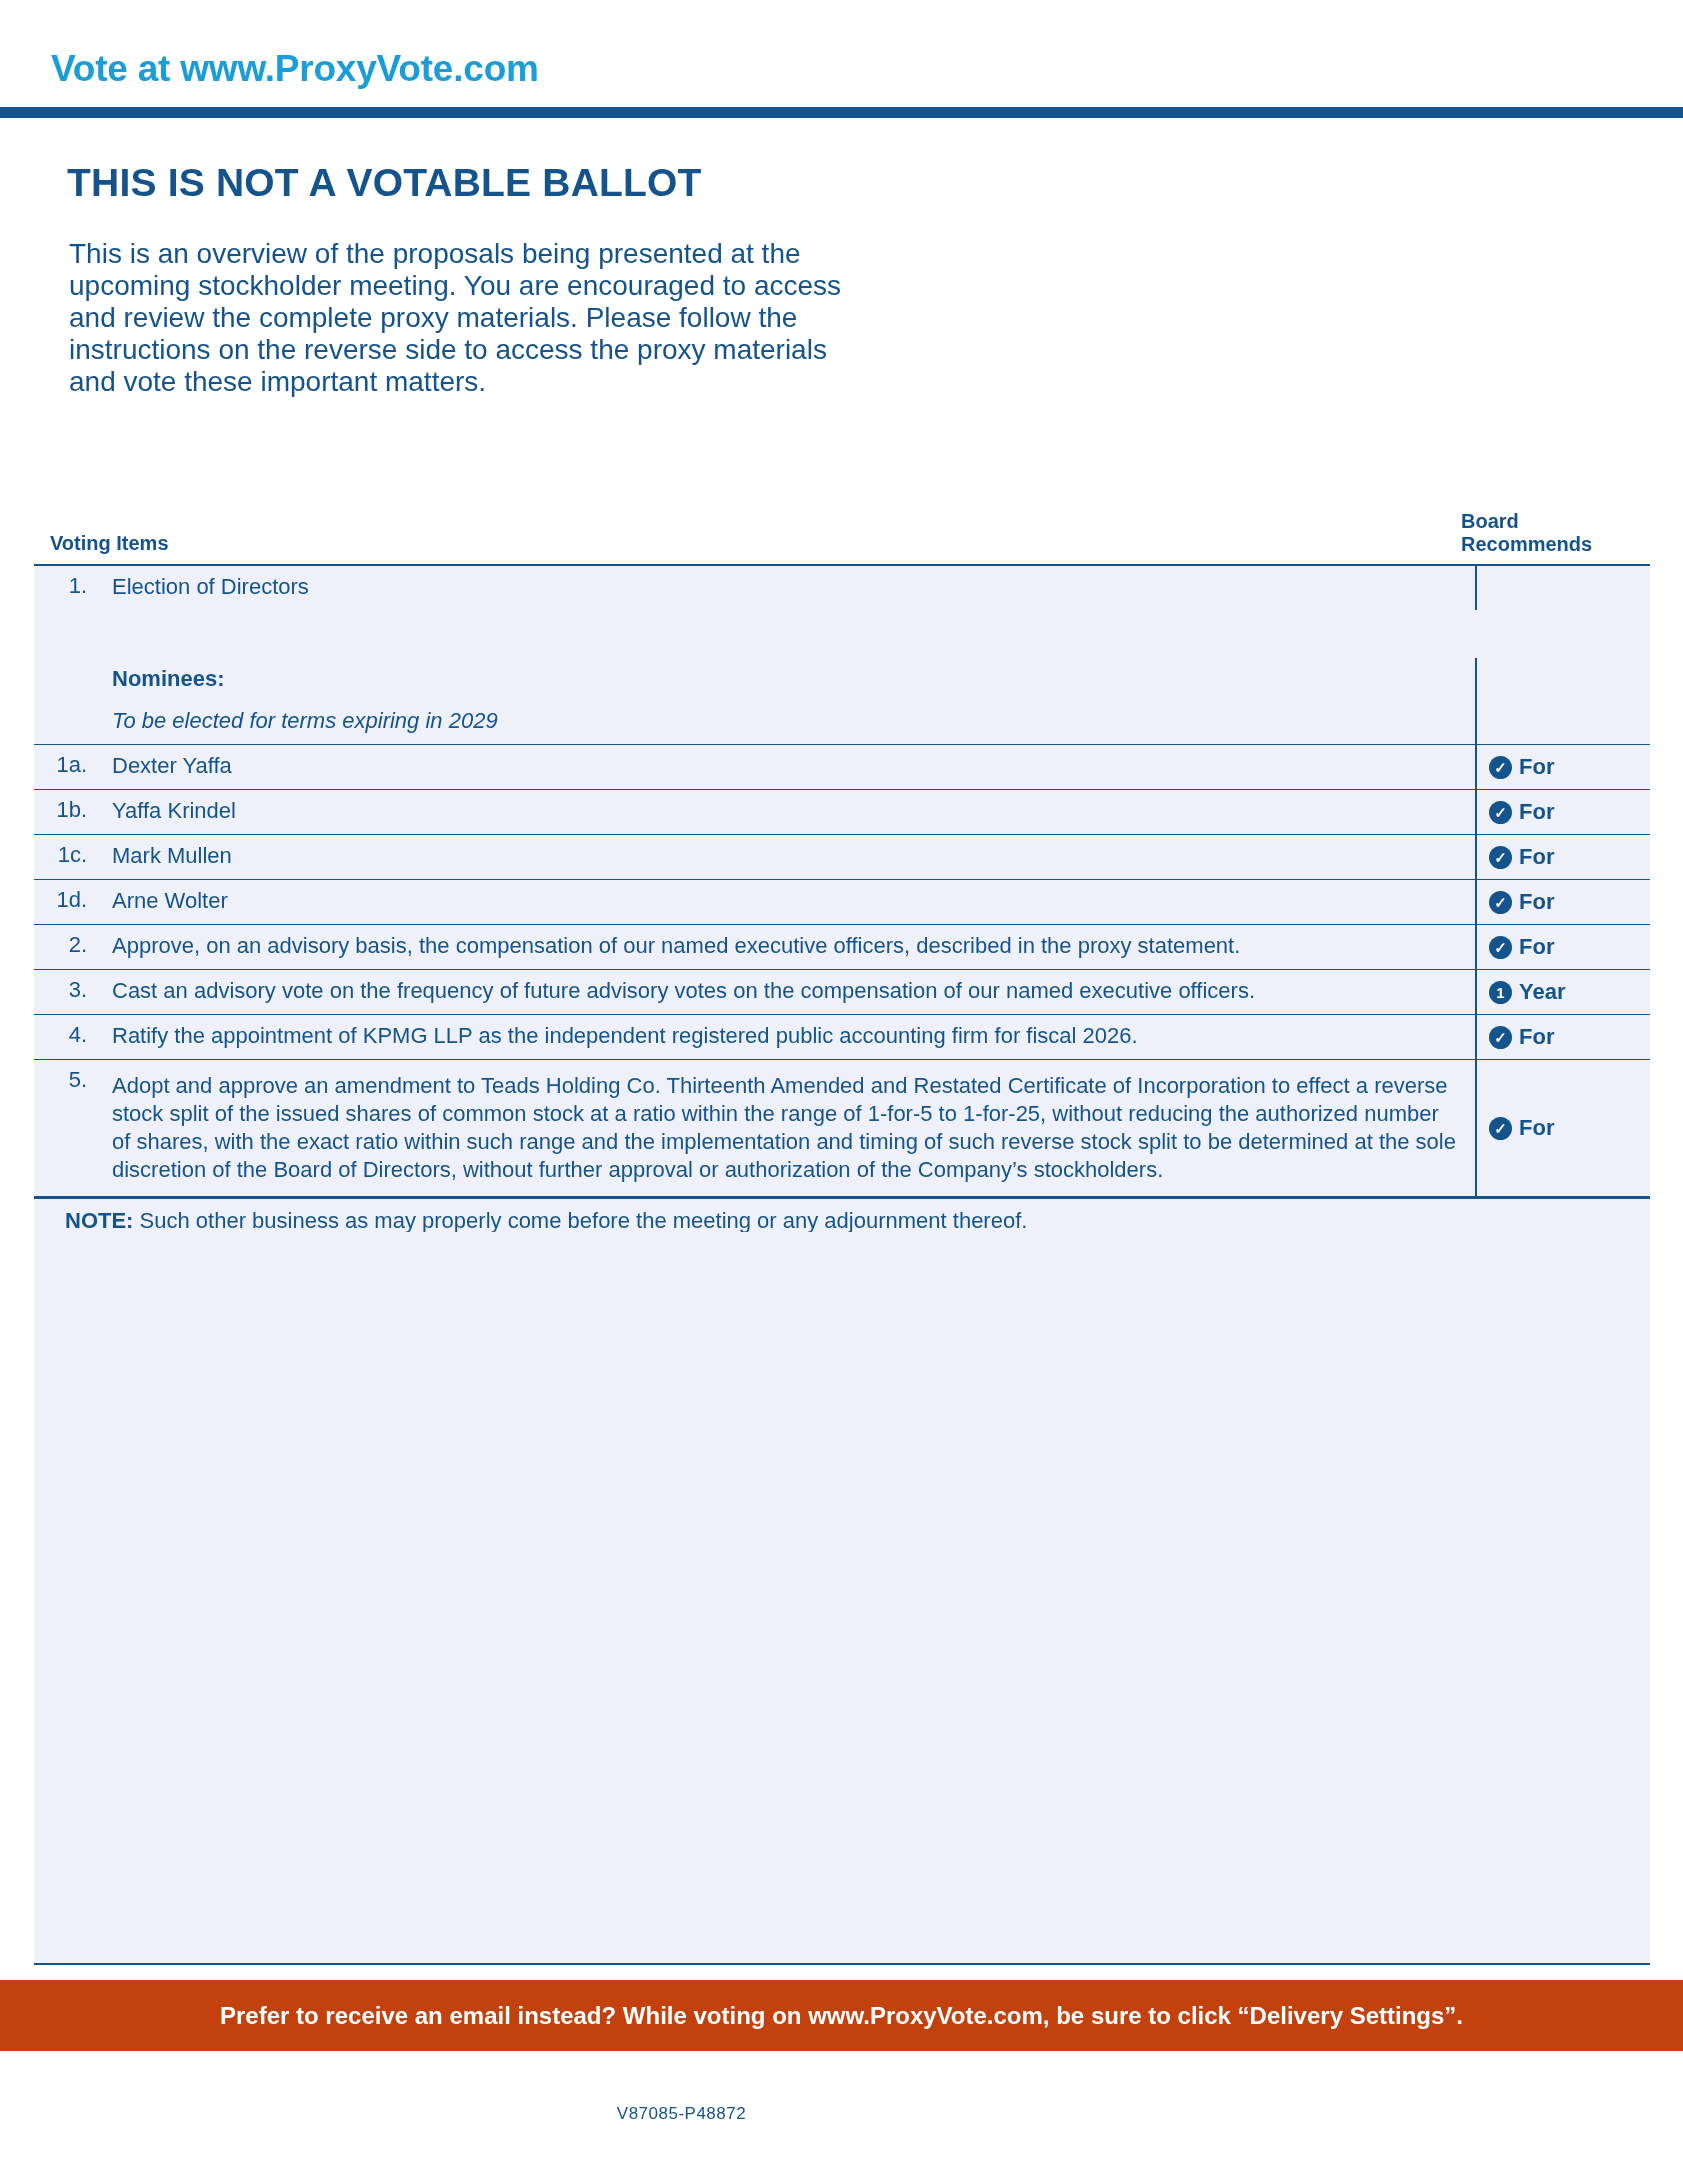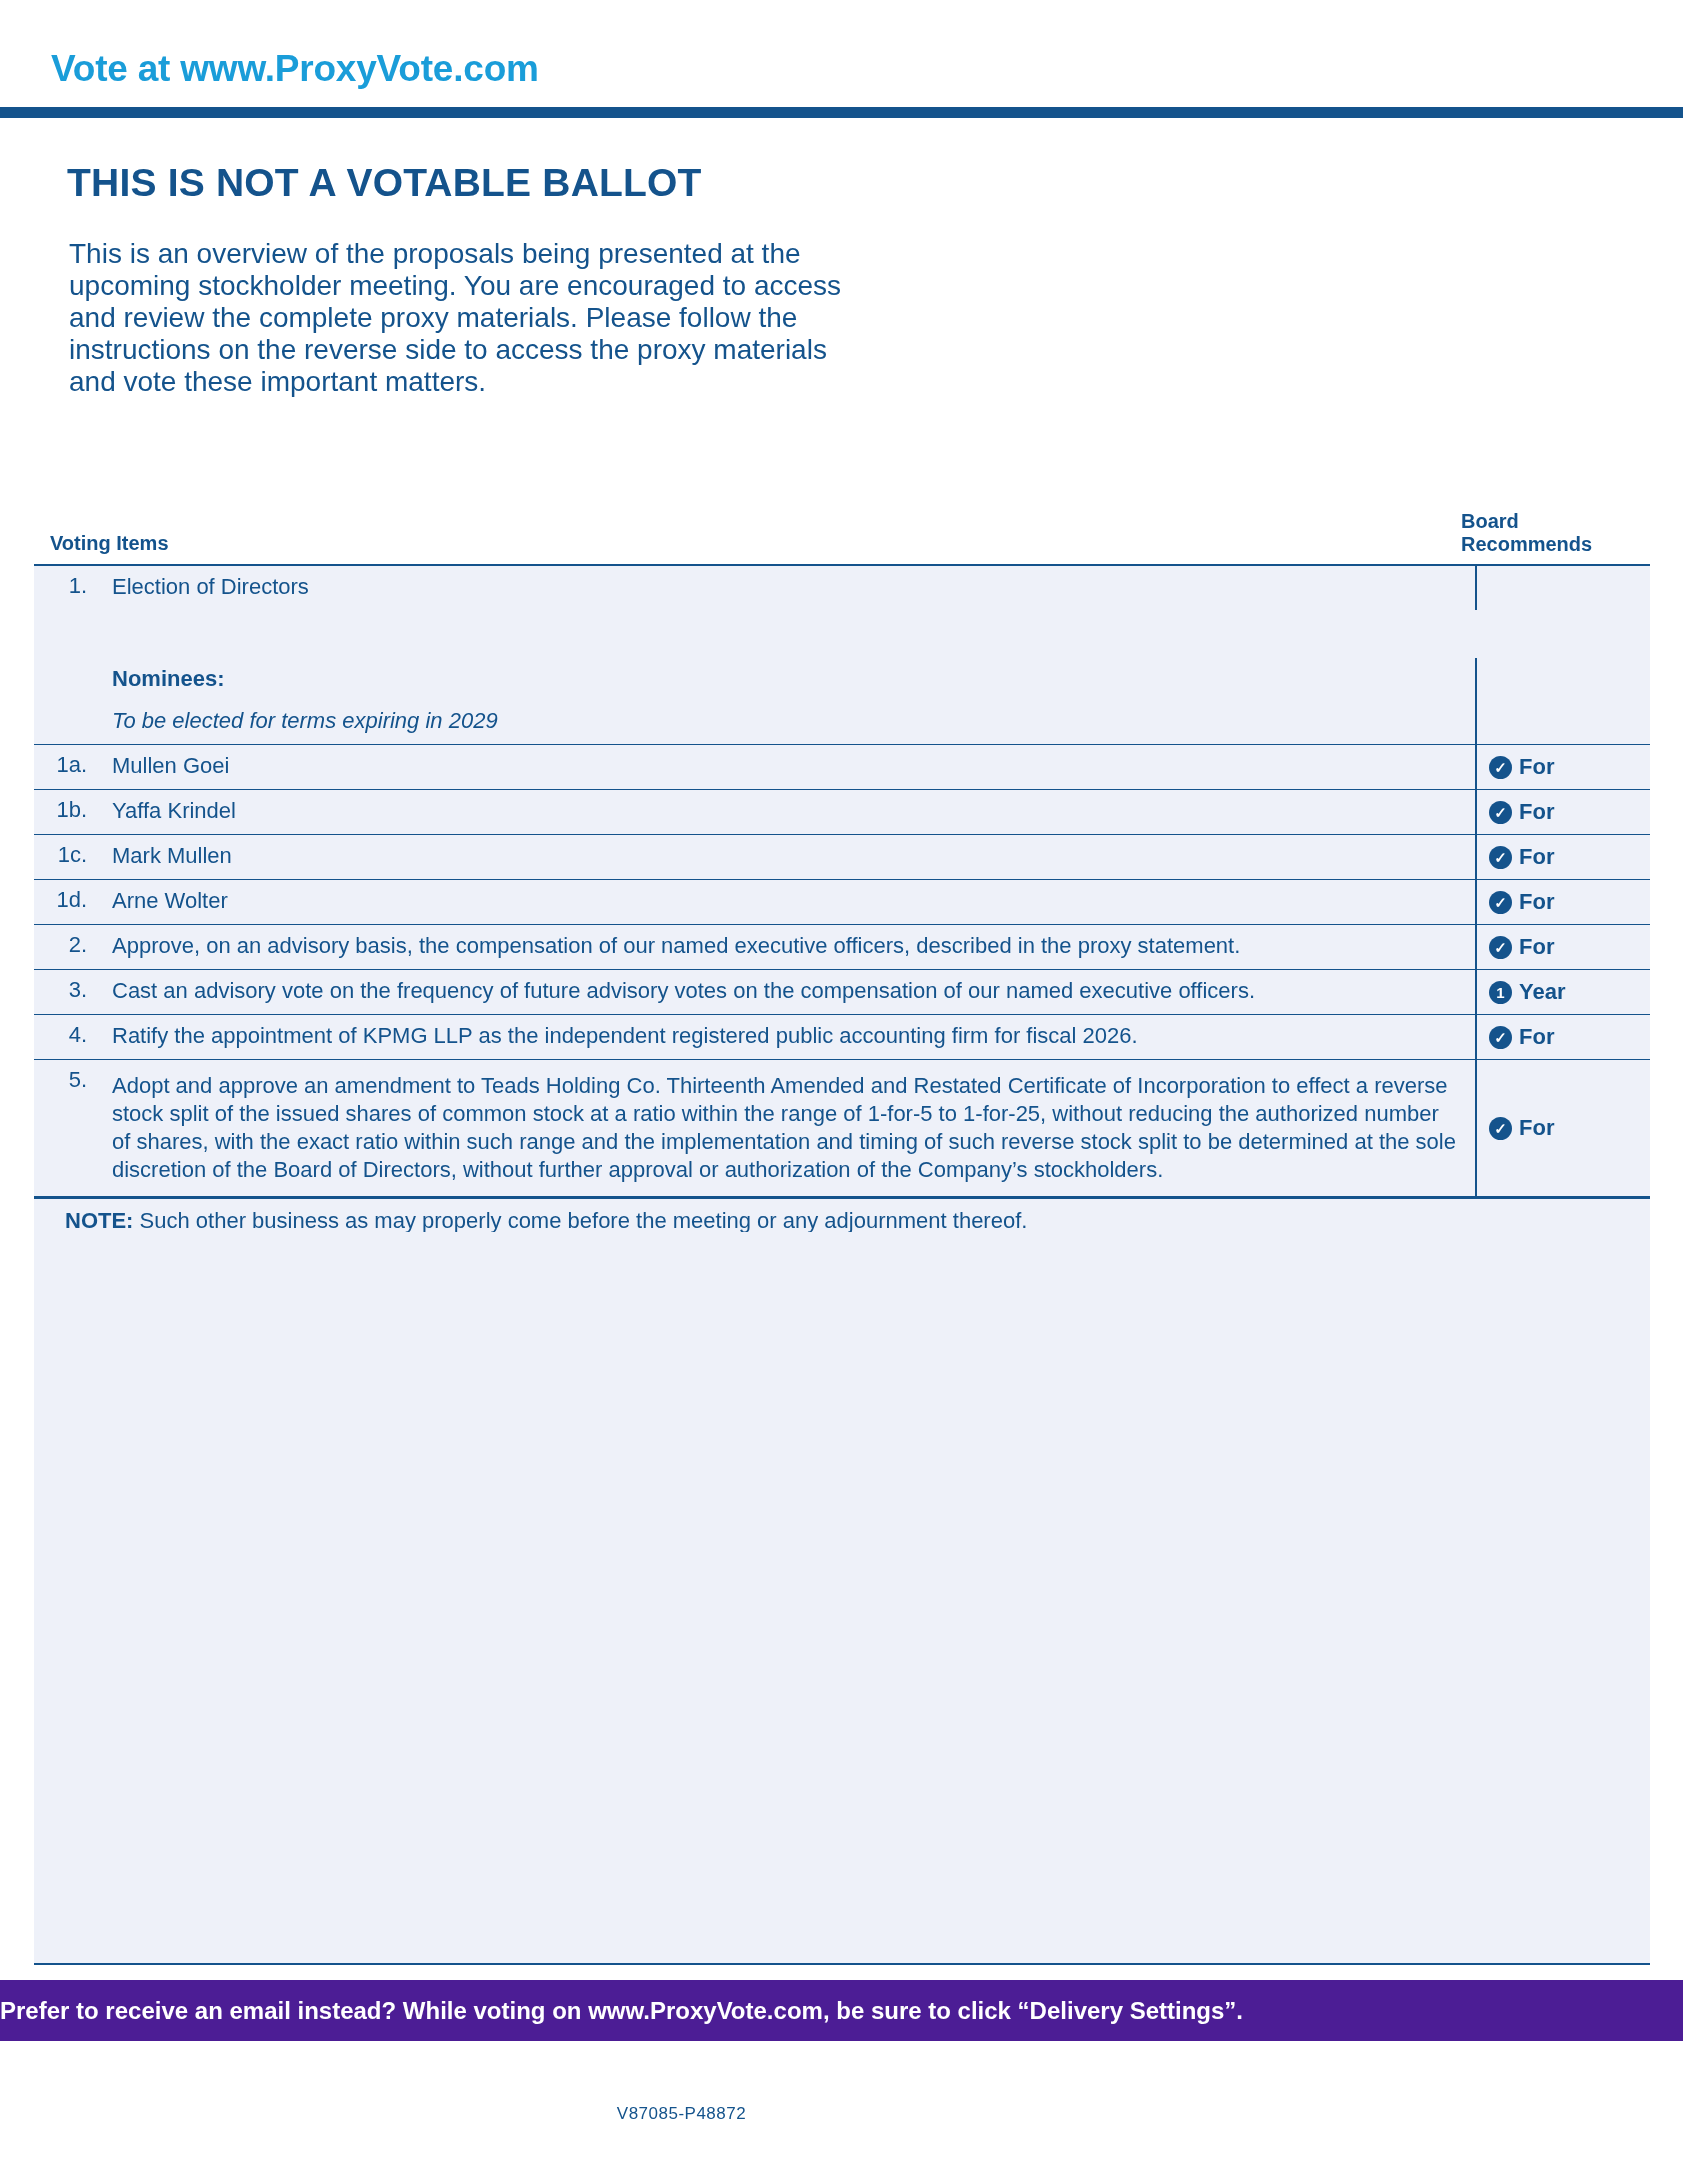--- a/index.html
+++ b/index.html
@@ -184,26 +184,26 @@
     border-bottom: 2px solid #14538c;
     box-sizing: border-box;
   }
 
   
   .footer-bar {
     position: absolute;
     left: 0;
     top: 1980px;
     width: 1683px;
-    height: 61px;
-    background: #4c1d95;
+    height: 71px;
+    background: #c2410c;
     color: #ffffff;
     display: flex;
     align-items: center;
-    justify-content: flex-start;
+    justify-content: center;
     font-size: 24px;
     font-weight: bold;
   }
   .footer-code {
     position: absolute;
     left: 0;
     top: 2104px;
     width: 1363px;
     text-align: center;
     font-size: 17px;
@@ -245,21 +245,21 @@
     </div>
 
     <div class="row">
       <div class="cell-num"></div>
       <div class="cell-text italic">To be elected for terms expiring in 2029</div>
       <div class="cell-rec"></div>
     </div>
 
     <div class="row">
       <div class="cell-num">1a.</div>
-      <div class="cell-text">Mullen Goei</div>
+      <div class="cell-text">Dexter Yaffa</div>
       <div class="cell-rec">
         <span class="mark">✓</span>
         <span>For</span>
       </div>
     </div>
 
     <div class="row">
       <div class="cell-num">1b.</div>
       <div class="cell-text">Yaffa Krindel</div>
       <div class="cell-rec">

